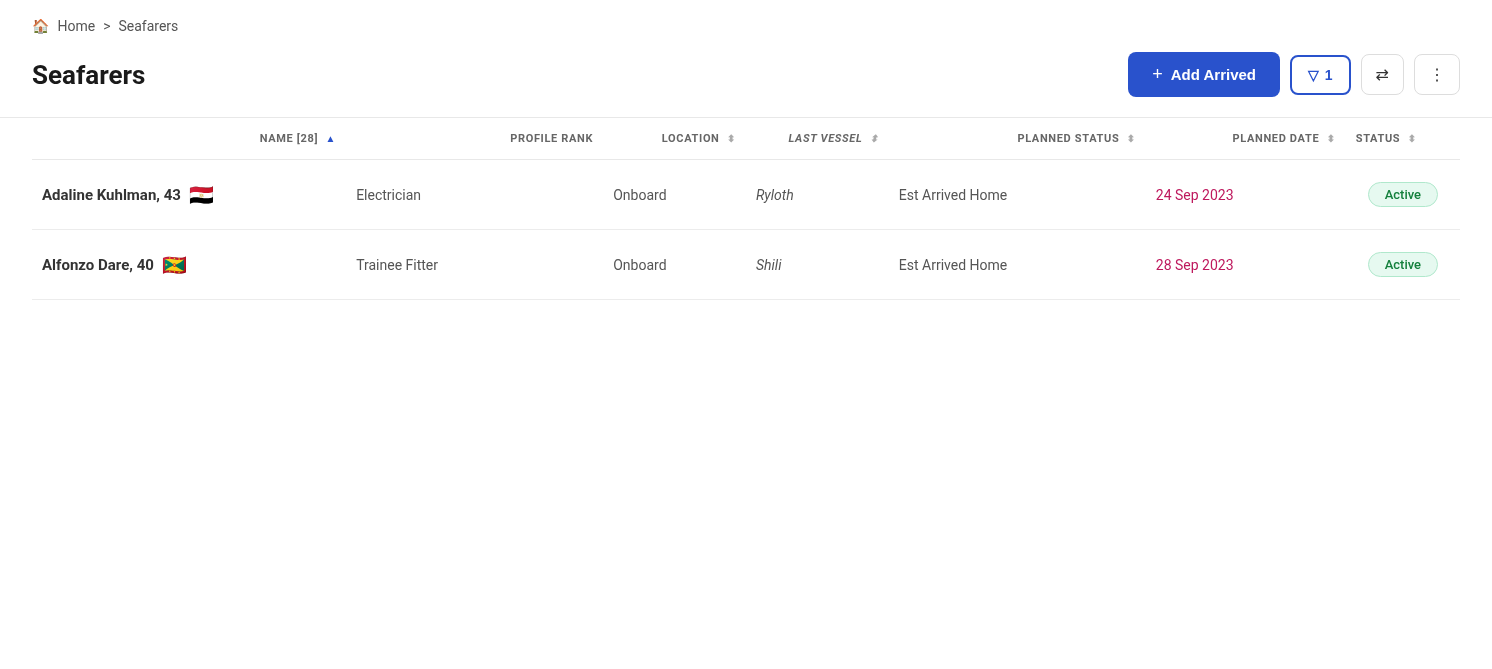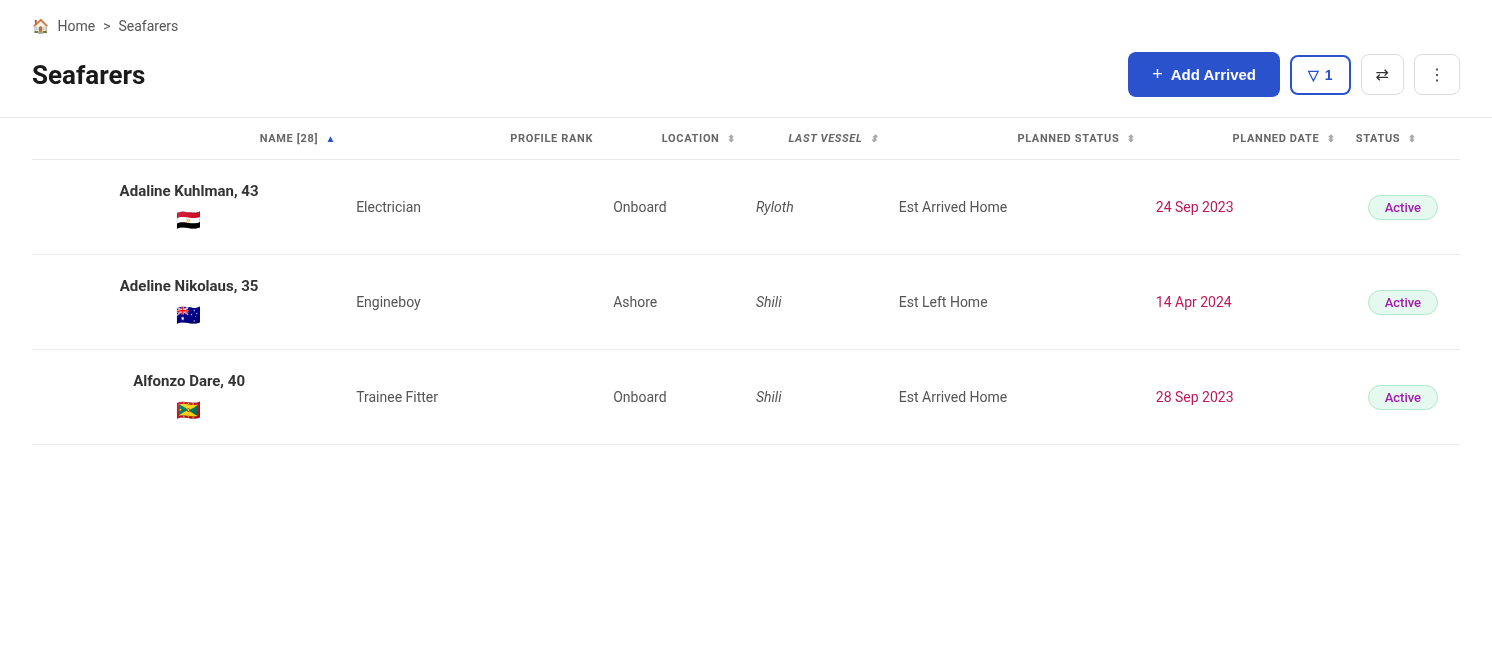--- a/index.html
+++ b/index.html
@@ -55,29 +55,29 @@
       border-bottom: 1.5px solid #e8e8e8;
       white-space: nowrap;
       user-select: none;
     }
     thead tr th .sort-icon { margin-left: 4px; color: #aaa; font-size: 10px; }
     thead tr th.active-sort .sort-icon { color: #2952cc; }
 
     tbody tr { border-bottom: 1px solid #ececec; }
     tbody tr td { padding: 22px 10px; font-size: 14px; color: #333; vertical-align: middle; }
 
-    .name-cell { font-weight: 700; font-size: 15px; display: flex; align-items: center; gap: 8px; flex-direction: column; }
+    .name-cell { font-weight: 700; font-size: 15px; display: flex; align-items: center; gap: 8px; }
     .flag { font-size: 20px; }
 
     .rank-cell, .location-cell, .vessel-cell, .planned-status-cell { color: #555; }
     .planned-date-cell { color: #be185d; }
 
     .status-badge {
       display: inline-block;
-      background: #e6f9f0; color: #a21caf;
+      background: #e6f9f0; color: #15803d;
       border: 1px solid #b0e8cc;
       border-radius: 20px;
       padding: 4px 16px; font-size: 13px; font-weight: 500;
     }
 
     .col-name { width: 22%; }
     .col-rank { width: 18%; }
     .col-location { width: 10%; }
     .col-vessel { width: 10%; font-style: italic; }
     .col-planned-status { width: 18%; }
@@ -157,36 +157,20 @@
       <td class="col-vessel vessel-cell">Ryloth</td>
       <td class="col-planned-status planned-status-cell">Est Arrived Home</td>
       <td class="col-planned-date planned-date-cell">24 Sep 2023</td>
       <td class="col-status">
         <span class="status-badge">Active</span>
       </td>
     </tr>
         <tr>
       <td class="col-name">
         <span class="name-cell">
-          <span>Adeline Nikolaus, 35</span>
-          <span class="flag">🇦🇺</span>
-        </span>
-      </td>
-      <td class="col-rank rank-cell">Engineboy</td>
-      <td class="col-location location-cell">Ashore</td>
-      <td class="col-vessel vessel-cell">Shili</td>
-      <td class="col-planned-status planned-status-cell">Est Left Home</td>
-      <td class="col-planned-date planned-date-cell">14 Apr 2024</td>
-      <td class="col-status">
-        <span class="status-badge">Active</span>
-      </td>
-    </tr>
-        <tr>
-      <td class="col-name">
-        <span class="name-cell">
           <span>Alfonzo Dare, 40</span>
           <span class="flag">🇬🇩</span>
         </span>
       </td>
       <td class="col-rank rank-cell">Trainee Fitter</td>
       <td class="col-location location-cell">Onboard</td>
       <td class="col-vessel vessel-cell">Shili</td>
       <td class="col-planned-status planned-status-cell">Est Arrived Home</td>
       <td class="col-planned-date planned-date-cell">28 Sep 2023</td>
       <td class="col-status">

